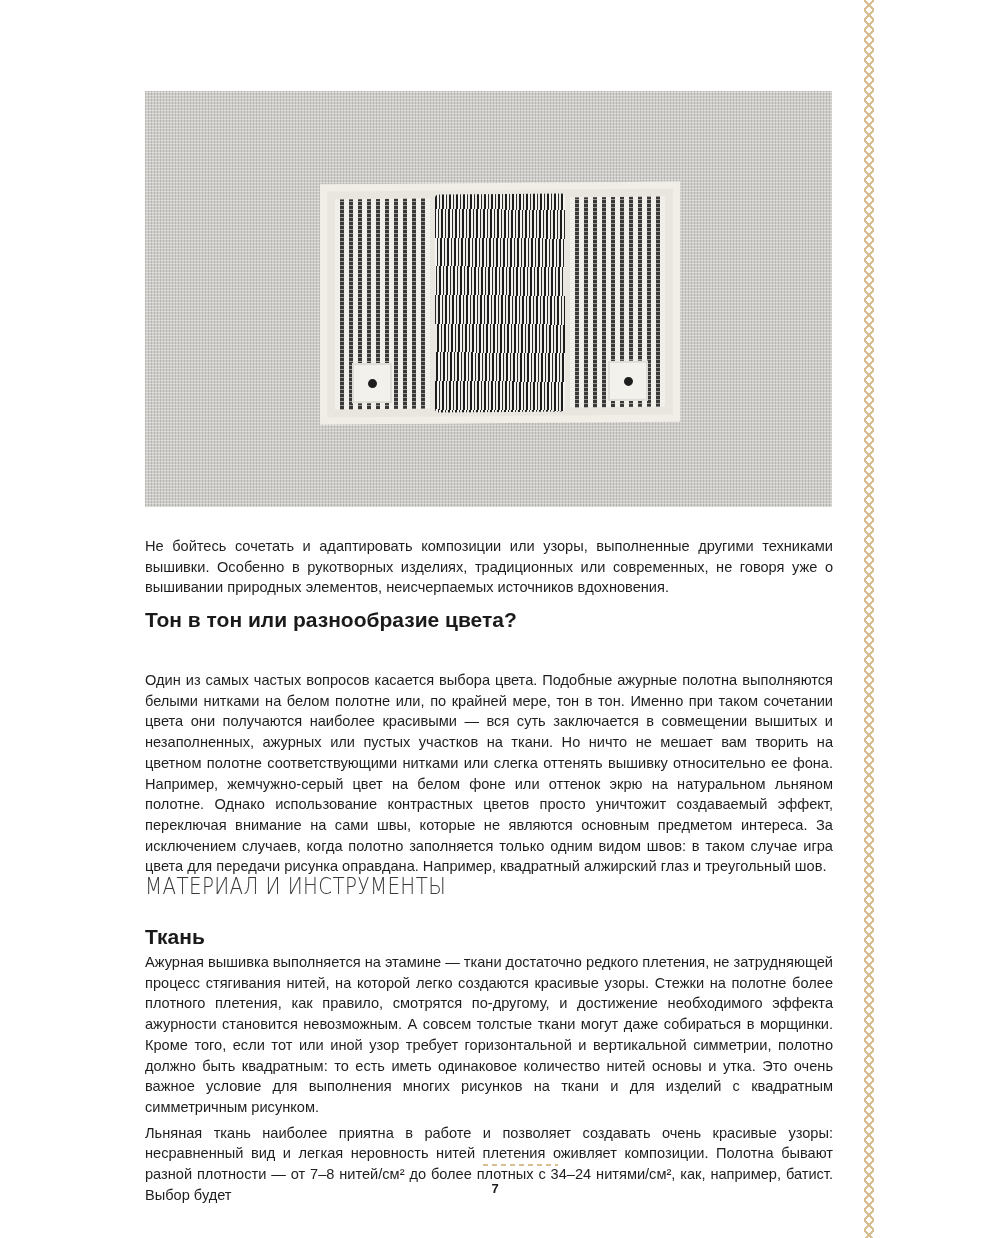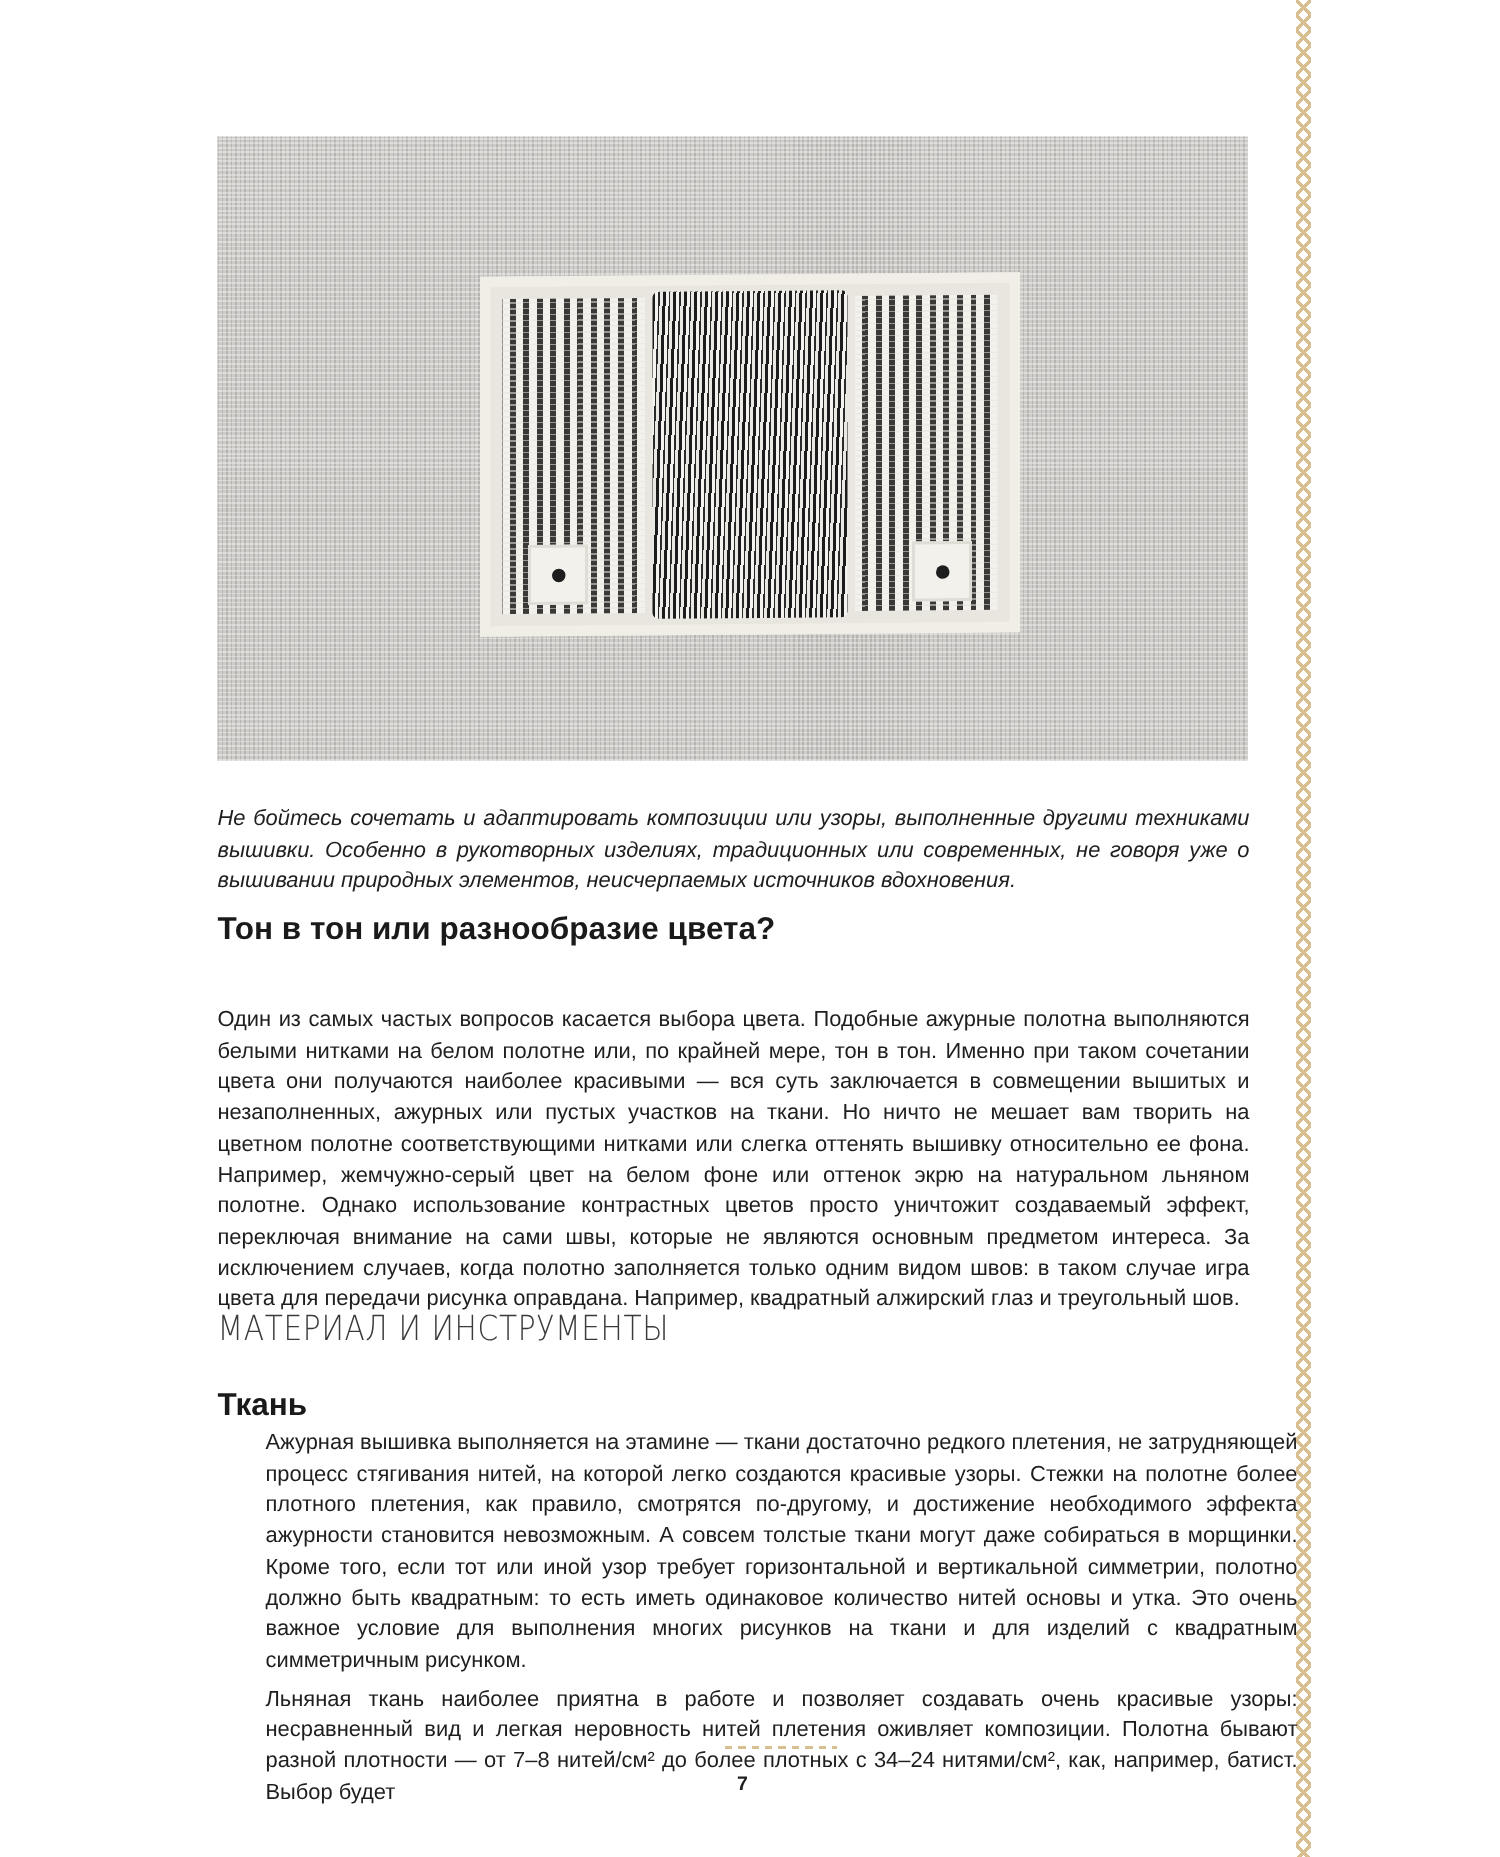--- a/index.html
+++ b/index.html
@@ -54,33 +54,33 @@
 <div class="photo" title="Ажурная вышивка на льняной ткани: прямоугольная композиция из трёх секций с мережкой и квадратными мотивами">
   <div class="panel">
     <div class="side left"></div>
     <div class="center"></div>
     <div class="side right"></div>
     <div class="motif l"></div>
     <div class="motif r"></div>
   </div>
 </div>
 
-<div class="text" style="top:536px;font-style:italic;">
+<div class="text" style="top:536px;">
   <p>Не бойтесь сочетать и адаптировать композиции или узоры, выполненные другими техниками вышивки. Особенно в рукотворных изделиях, традиционных или современных, не говоря уже о вышивании природных элементов, неисчерпаемых источников вдохновения.</p>
 </div>
 
 <div class="h2" style="top:608px;">Тон в тон или разнообразие цвета?</div>
 
 <div class="text" style="top:670px;">
   <p>Один из самых частых вопросов касается выбора цвета. Подобные ажурные полотна выполняются белыми нитками на белом полотне или, по крайней мере, тон в тон. Именно при таком сочетании цвета они получаются наиболее красивыми — вся суть заключается в совмещении вышитых и незаполненных, ажурных или пустых участков на ткани. Но ничто не мешает вам творить на цветном полотне соответствующими нитками или слегка оттенять вышивку относительно ее фона. Например, жемчужно-серый цвет на белом фоне или оттенок экрю на натуральном льняном полотне. Однако использование контрастных цветов просто уничтожит создаваемый эффект, переключая внимание на сами швы, которые не являются основным предметом интереса. За исключением случаев, когда полотно заполняется только одним видом швов: в таком случае игра цвета для передачи рисунка оправдана. Например, квадратный алжирский глаз и треугольный шов.</p>
 </div>
 
 <div class="h1">МАТЕРИАЛ И ИНСТРУМЕНТЫ</div>
 
 <div class="h2" style="top:925px;">Ткань</div>
 
-<div class="text" style="top:952px;margin-left:32px;">
+<div class="text" style="top:952px;">
   <p>Ажурная вышивка выполняется на этамине — ткани достаточно редкого плетения, не затрудняющей процесс стягивания нитей, на которой легко создаются красивые узоры. Стежки на полотне более плотного плетения, как правило, смотрятся по-другому, и достижение необходимого эффекта ажурности становится невозможным. А совсем толстые ткани могут даже собираться в морщинки. Кроме того, если тот или иной узор требует горизонтальной и вертикальной симметрии, полотно должно быть квадратным: то есть иметь одинаковое количество нитей основы и утка. Это очень важное условие для выполнения многих рисунков на ткани и для изделий с квадратным симметричным рисунком.</p>
   <p style="margin-top:5px;">Льняная ткань наиболее приятна в работе и позволяет создавать очень красивые узоры: несравненный вид и легкая неровность нитей плетения оживляет композиции. Полотна бывают разной плотности — от 7–8 нитей/см² до более плотных с 34–24 нитями/см², как, например, батист. Выбор будет</p>
 </div>
 
 <div class="footer-dash"></div>
 <div class="page-num">7</div>
 
 </body></html>

